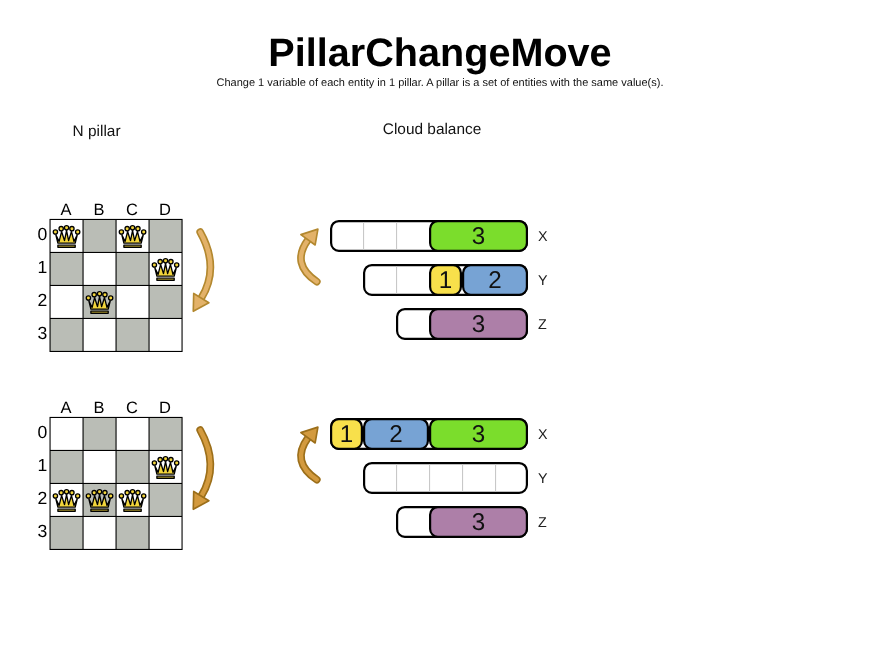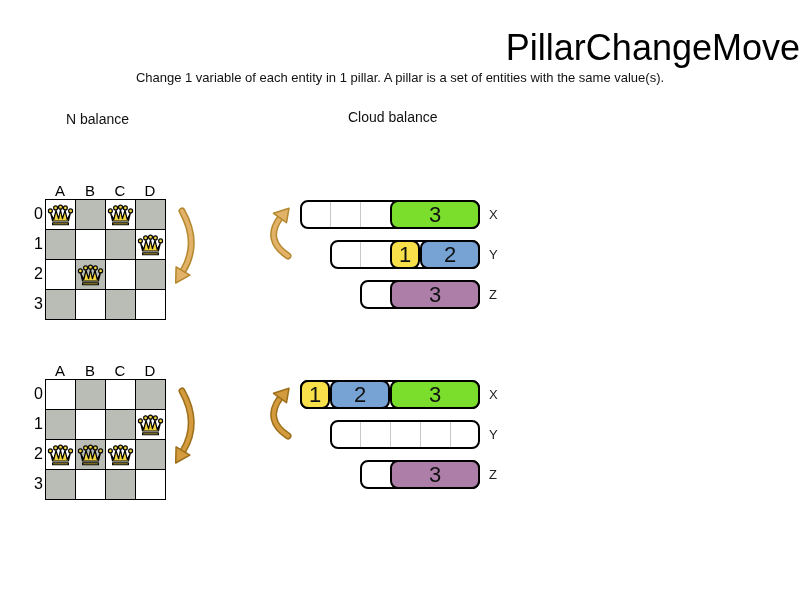--- a/index.html
+++ b/index.html
@@ -1,22 +1,22 @@
 <!DOCTYPE html>
 <html style="--cell-gray: #babdb6; --arrow-light: #e3b269; --arrow-light-outline: #b3882f; --arrow-dark: #d39a3e; --arrow-dark-outline: #9c6f1a;"><head>
 <meta charset="utf-8">
 <style>
   html,body { margin:0; padding:0; background:#fff; }
   body { width:800px; height:600px; font-family:"Liberation Sans", sans-serif; color:#111; }
   .page { position:relative; width:800px; height:600px; overflow:hidden; background:#fff; }
 
-  .title { position:absolute; left:0; top:28px; width:800px; text-align:right;
-           font-size:36px; line-height:40px; color:#000; }
+  .title { position:absolute; left:0; top:28px; width:800px; text-align:center;
+           font-size:36px; line-height:40px; color:#000;font-weight:bold; }
   .subtitle { position:absolute; left:0; top:70px; width:800px; text-align:center;
-              font-size:13px; color:#111; }
+              font-size:10px; color:#111; }
   .section-label { position:absolute; font-size:14px; color:#111; }
   #nq-label { left:66px; top:111px; }
   #cb-label { left:348px; top:109px; }
 
   
   .board { position:absolute; width:150px; height:145px; }
   .col-header { position:absolute; width:30px; height:18px; top:0;
                 display:flex; align-items:flex-end; justify-content:center;
                 font-size:15px; color:#000; }
   .row-label { position:absolute; width:16px; height:30px; left:0;
@@ -44,21 +44,21 @@
   .arrow { position:absolute; }
 </style>
 </head>
 <body>
 
 <div class="page">
 
   <div class="title">PillarChangeMove</div>
   <div class="subtitle">Change 1 variable of each entity in 1 pillar. A pillar is a set of entities with the same value(s).</div>
 
-  <div class="section-label" id="nq-label">N balance</div>
+  <div class="section-label" id="nq-label">N pillar</div>
   <div class="section-label" id="cb-label">Cloud balance</div>
 
   <div class="board" id="board-before" style="left:27px; top:181px;">
       <div class="col-header" style="left: 18px;">A</div>
       <div class="col-header" style="left: 48px;">B</div>
       <div class="col-header" style="left: 78px;">C</div>
       <div class="col-header" style="left: 108px;">D</div>
       <div class="row-label" style="top: 18px;">0</div>
       <div class="row-label" style="top: 48px;">1</div>
       <div class="row-label" style="top: 78px;">2</div>

